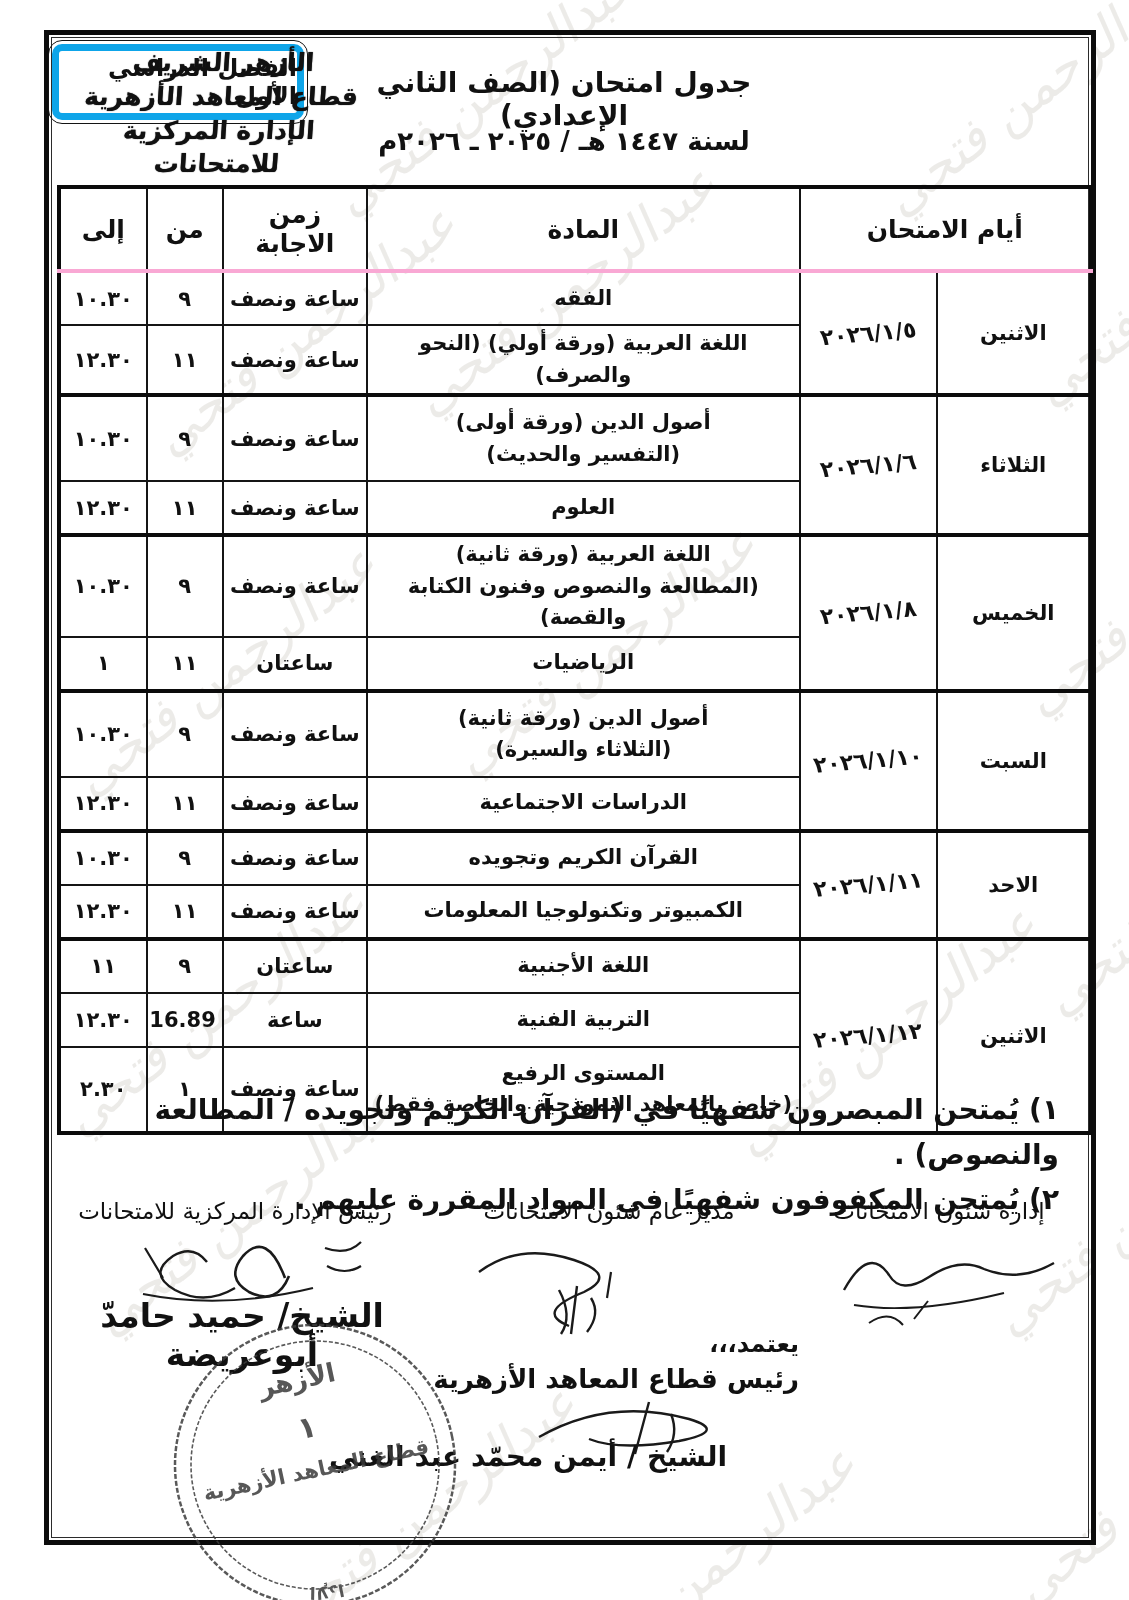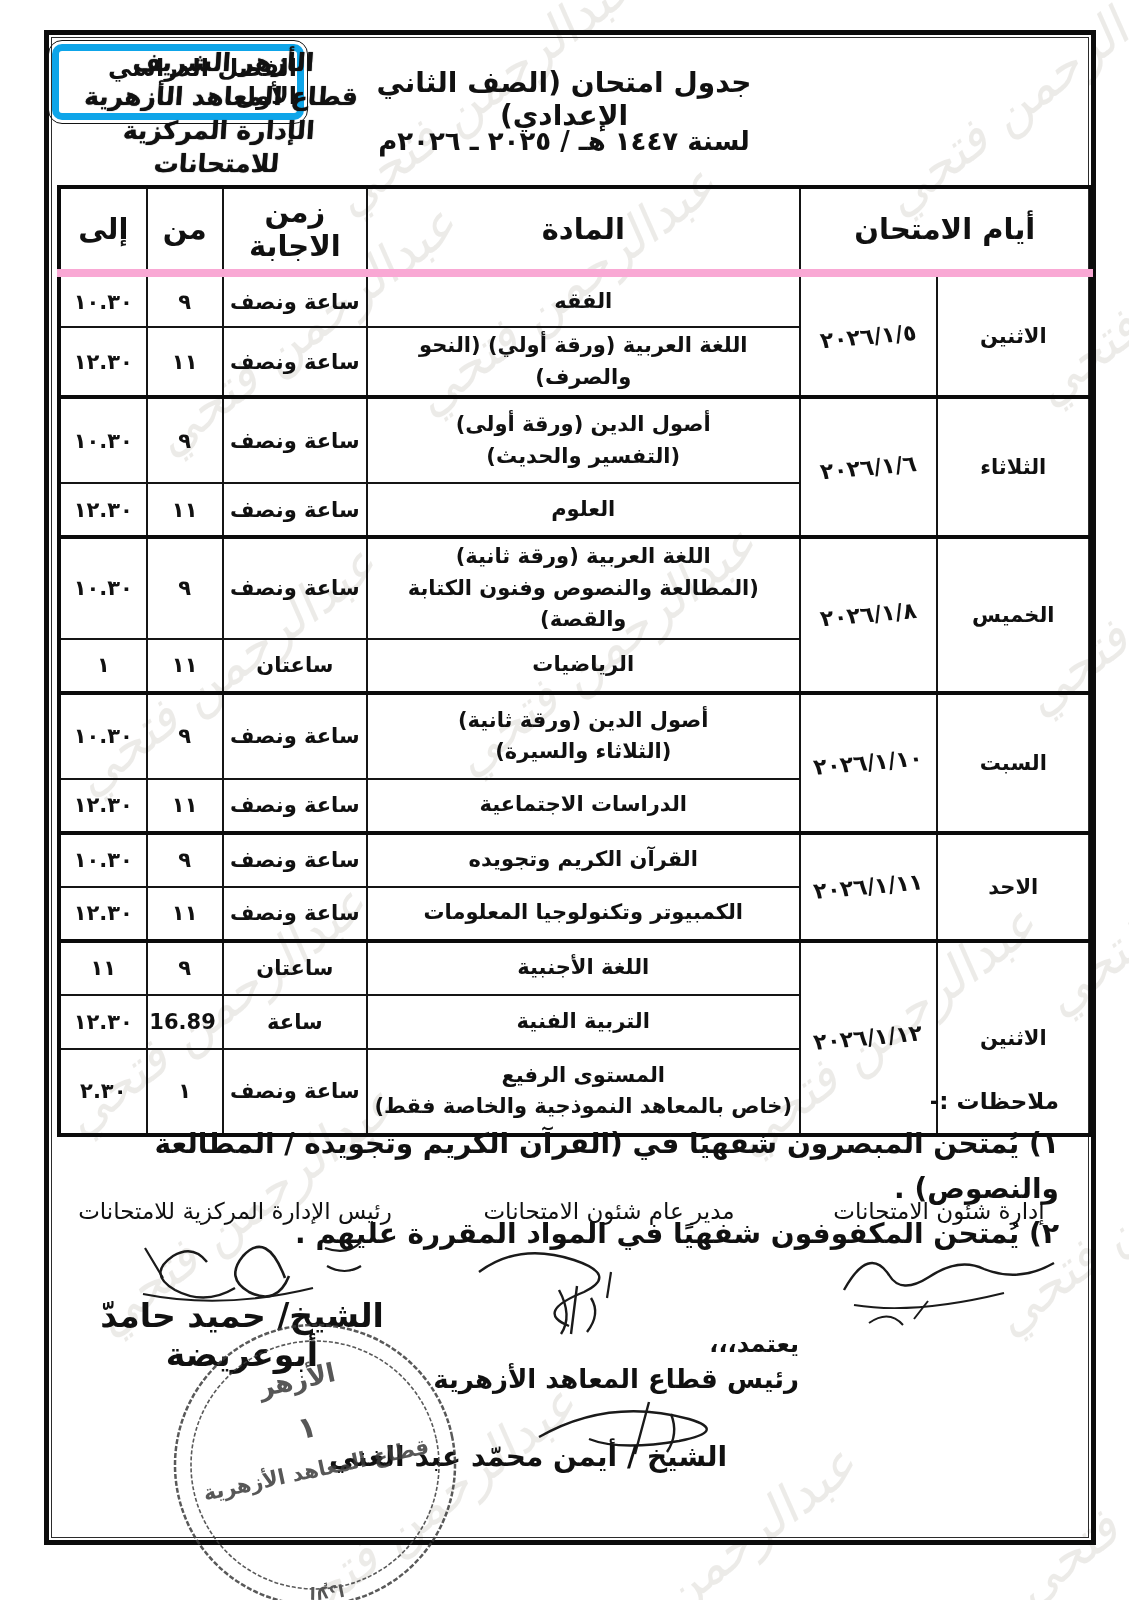--- a/index.html
+++ b/index.html
@@ -49,21 +49,21 @@
   
   .exam-table{
     position:absolute;right:36px;top:185px;width:1036px;
     border-collapse:collapse;table-layout:fixed;
     border:4px solid #0b0b0b;
   }
   .exam-table th,.exam-table td{
     border:2px solid #151515;font-weight:bold;text-align:center;vertical-align:middle;
     padding:2px 6px;
   }
-  .exam-table thead th{height:76px;font-size:29px;border-bottom:8px solid #f9a8d4;}
+  .exam-table thead th{height:76px;font-size:25px;border-bottom:4px solid #f9a8d4;}
   .exam-table td{font-size:21px;}
   .exam-table tr.group-start td{border-top:4px solid #0b0b0b;}
   .col-day{width:150px}.col-date{width:133px}.col-subject{width:420px}
   .col-duration{width:140px}.col-from{width:74px}.col-to{width:85px}
   .day-cell{font-size:22px;}
   .date-cell{font-size:22px;transform:skewX(6deg) rotate(-5deg);}
   .subject-line{display:block;line-height:1.5;}
   .num-cell{font-size:21px;}
 
   
@@ -268,21 +268,20 @@
             <span class="subject-line">(خاص بالمعاهد النموذجية والخاصة فقط)</span>
           </td>
           <td class="num-cell">ساعة ونصف</td>
           <td class="num-cell">١</td>
           <td class="num-cell">٢.٣٠</td>
         </tr>
       </tbody>
   </table>
 
   <div class="notes">
-    <div class="notes-title">ملاحظات :-</div>
     <div class="note-item">١) يُمتحن المبصرون شفهيًا في (القرآن الكريم وتجويده / المطالعة والنصوص) .</div>
     <div class="note-item">٢) يُمتحن المكفوفون شفهيًا في المواد المقررة عليهم .</div>
   </div>
 
   <div class="sig-row">
     <div class="sig-col right">إدارة شئون الامتحانات</div>
     <div class="sig-col center">مدير عام شئون الامتحانات</div>
     <div class="sig-col left">رئيس الإدارة المركزية للامتحانات</div>
   </div>
 

